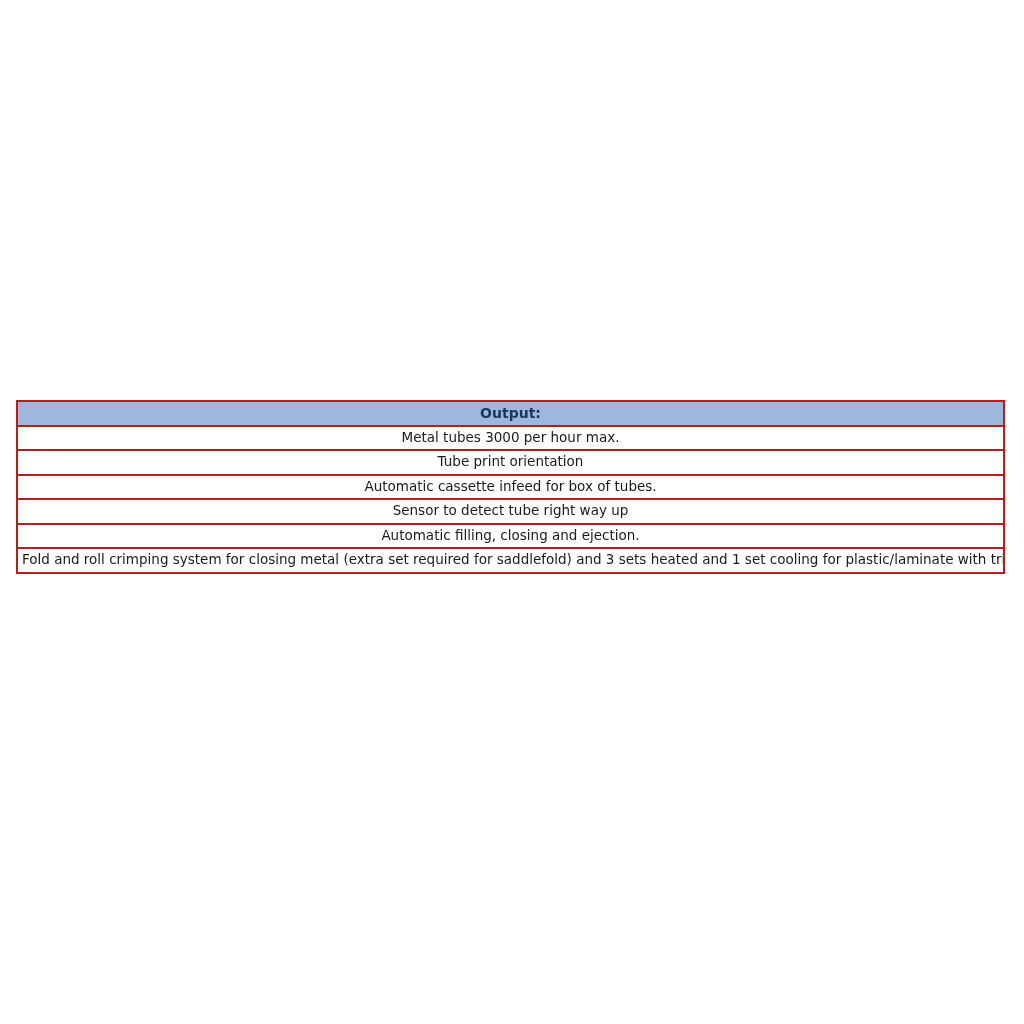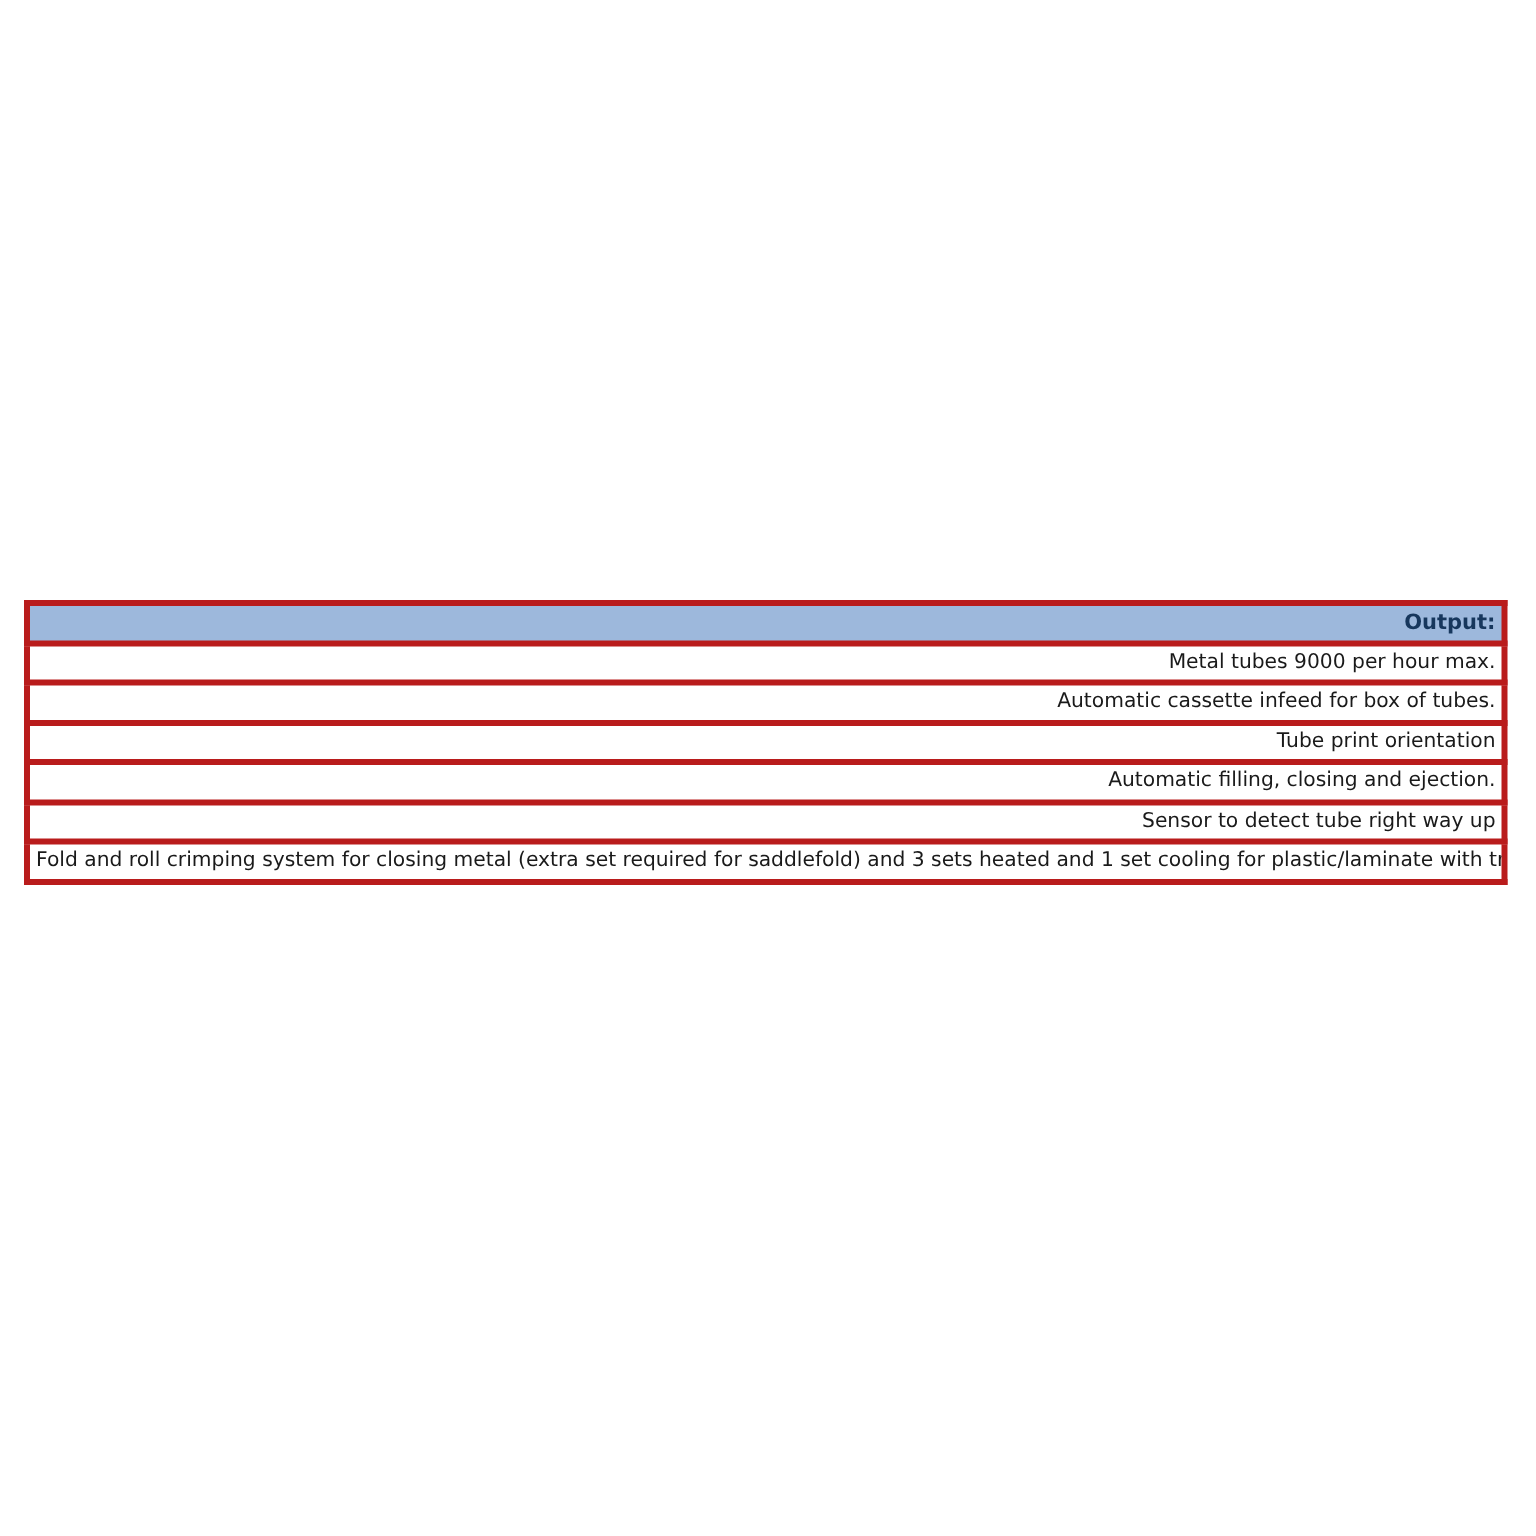--- a/index.html
+++ b/index.html
@@ -19,22 +19,22 @@
   }
   .spec-table {
     position: absolute;
     left: 16px;
     top: 400px;
     width: 989px;
     border-collapse: collapse;
     table-layout: fixed;
   }
   .spec-table td {
-    border: 4px solid #b91c1c;
-    text-align: right;
+    border: 2px solid #b91c1c;
+    text-align: center;
     vertical-align: middle;
     font-size: 13.5px;
     line-height: 1.15;
     height: 20.5px;
     padding: 1px 4px;
     color: #1a1a1a;
     white-space: nowrap;
     overflow: hidden;
   }
   .spec-table tr.header-row td {
@@ -47,32 +47,32 @@
 </head>
 <body>
 
 <div class="page">
   <table class="spec-table">
     <tbody>
       <tr class="header-row">
         <td>Output:</td>
       </tr>
       <tr>
-        <td>Metal tubes 9000 per hour max.</td>
+        <td>Metal tubes 3000 per hour max.</td>
+      </tr>
+      <tr>
+        <td>Tube print orientation</td>
       </tr>
       <tr>
         <td>Automatic cassette infeed for box of tubes.</td>
       </tr>
       <tr>
-        <td>Tube print orientation</td>
+        <td>Sensor to detect tube right way up</td>
       </tr>
       <tr>
         <td>Automatic filling, closing and ejection.</td>
-      </tr>
-      <tr>
-        <td>Sensor to detect tube right way up</td>
       </tr>
       <tr>
         <td>Fold and roll crimping system for closing metal (extra set required for saddlefold) and 3 sets heated and 1 set cooling for plastic/laminate with trimming device.</td>
       </tr>
     </tbody>
   </table>
 </div>
 
 </body></html>

